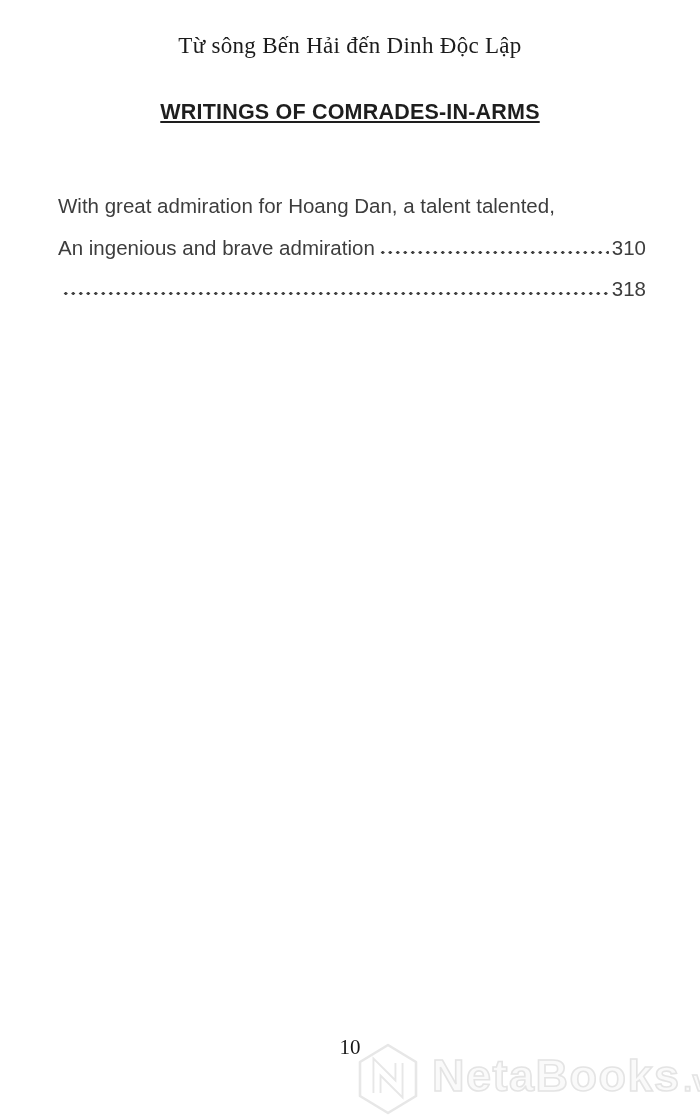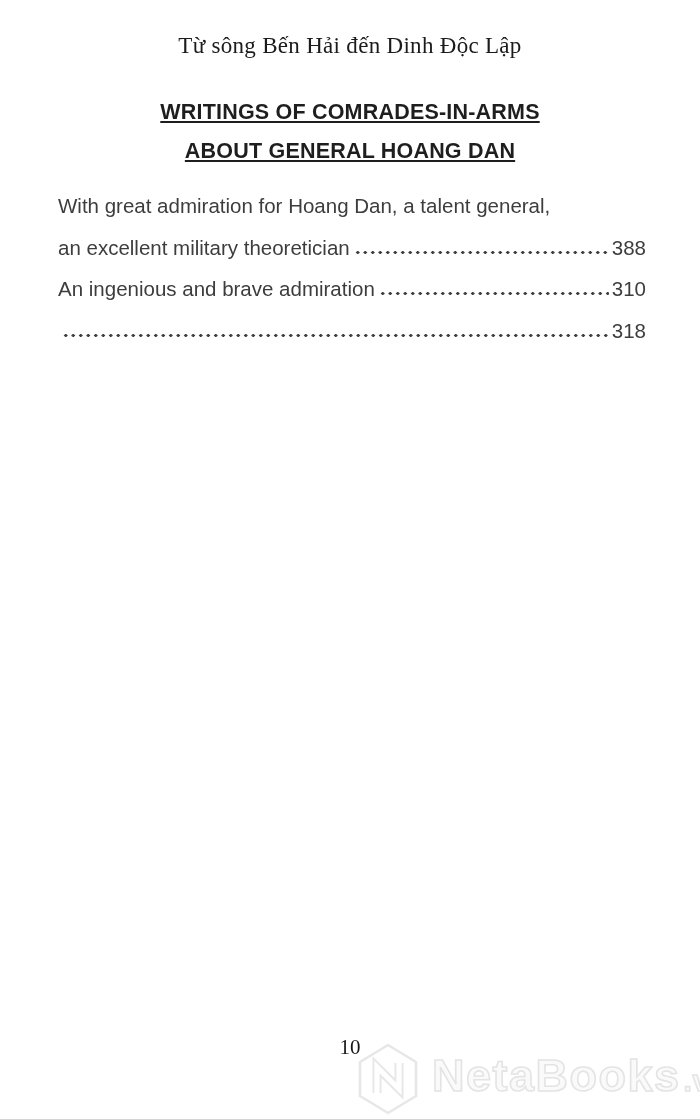--- a/index.html
+++ b/index.html
@@ -90,33 +90,27 @@
 </style>
 </head>
 <body>
 
 <div class="page">
 
   <div class="running-header">Từ sông Bến Hải đến Dinh Độc Lập</div>
 
   <h1 class="section-title">
     <span class="title-line">WRITINGS OF COMRADES-IN-ARMS</span>
-    <span class="title-line">ABOUT GENERAL HOANG DAN</span>
   </h1>
 
   <div class="toc">
 
     <div class="toc-entry">
       <div class="toc-line">
-        <span>With great admiration for Hoang Dan, a talent general,</span>
-      </div>
-      <div class="toc-line">
-        <span>an excellent military theoretician</span>
-        <span class="leader"></span>
-        <span class="pagenum">388</span>
+        <span>With great admiration for Hoang Dan, a talent talented,</span>
       </div>
     </div>
 
     <div class="toc-entry">
       <div class="toc-line">
         <span>An ingenious and brave admiration</span>
         <span class="leader"></span>
         <span class="pagenum">310</span>
       </div>
     </div>

